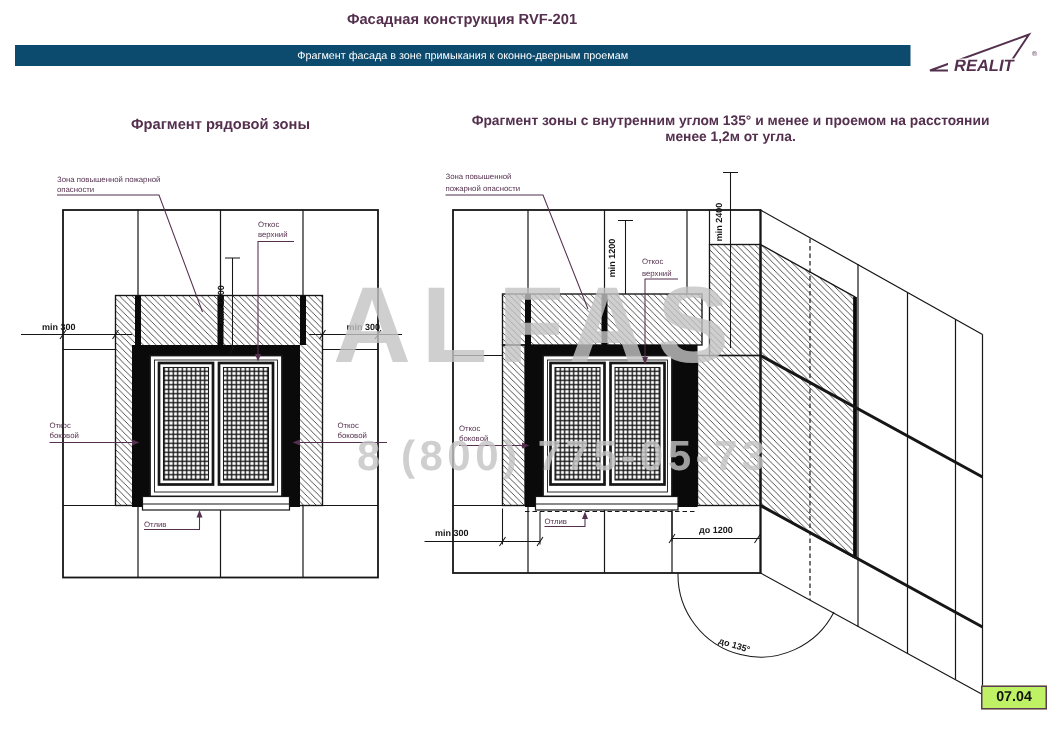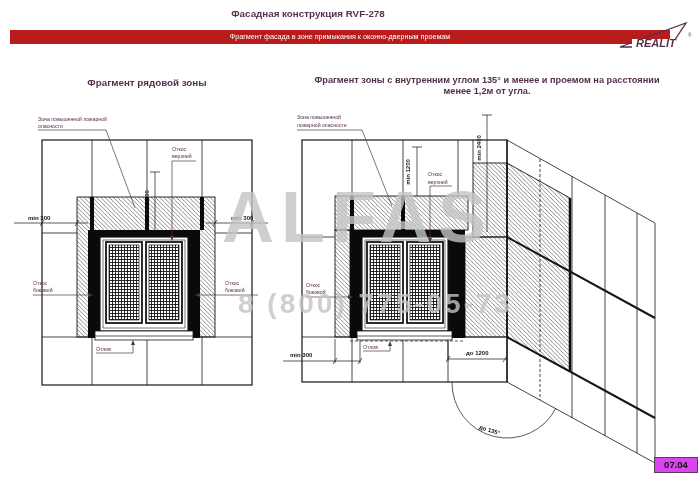--- a/index.html
+++ b/index.html
@@ -1,24 +1,24 @@
 <!DOCTYPE html>
 <html><head>
 <meta charset="utf-8">
 <style>
   html,body{margin:0;padding:0;background:#e8e8e8;}
   .sheet{position:relative;width:700px;height:498px;background:#ffffff;
          font-family:"Liberation Sans",sans-serif;overflow:hidden;}
   .hdr-title{position:absolute;top:8px;left:0;width:616px;text-align:center;
              font-size:9.8px;font-weight:bold;color:#54304e;z-index:3;}
-  .hdr-bar{position:absolute;top:30px;left:10px;width:660px;height:14px;background:#b91c1c;
+  .hdr-bar{position:absolute;top:30px;left:10px;width:597px;height:14px;background:#0c4a6e;
            color:#fff;font-size:7.2px;line-height:14px;text-align:center;z-index:3;}
   .logo{position:absolute;top:18px;left:612px;width:88px;height:34px;z-index:3;}
   .footer-box{position:absolute;left:654px;top:457px;width:44px;height:16px;
-              background:#d946ef;border:1.5px solid #5c3a55;box-sizing:border-box;
+              background:#bef264;border:1.5px solid #5c3a55;box-sizing:border-box;
               text-align:center;font-size:9.5px;font-weight:bold;color:#121212;line-height:13px;z-index:3;}
   .wm{position:absolute;z-index:2;pointer-events:none;color:#c4c4c4;opacity:.8;
       font-weight:bold;white-space:nowrap;}
   .wm1{left:222px;top:176px;font-size:72px;letter-spacing:7px;}
   .wm2{left:238px;top:254px;font-size:28px;letter-spacing:3px;margin-top:34px;}
   svg.draw{position:absolute;left:0;top:0;z-index:1;}
   .ln{stroke:#161616;stroke-width:0.8;fill:none}
   .ln-thick{stroke:#161616;stroke-width:1.2;fill:none}
   .ln-bold{stroke:#161616;stroke-width:2;fill:none}
   .dash{stroke-dasharray:3,2}
@@ -30,21 +30,21 @@
   .ttl{font:bold 9.8px "Liberation Sans",sans-serif;fill:#54304e}
   .ttl2{font:bold 9.2px "Liberation Sans",sans-serif;fill:#54304e}
   .logo-txt{font:italic bold 11px "Liberation Sans",sans-serif;fill:#54304e}
   .logo-reg{font:4.5px "Liberation Sans",sans-serif;fill:#54304e}
 </style>
 </head>
 <body>
 
 <div class="sheet">
 
-  <div class="hdr-title">Фасадная конструкция RVF-278</div>
+  <div class="hdr-title">Фасадная конструкция RVF-201</div>
   <div class="hdr-bar">Фрагмент фасада в зоне примыкания к оконно-дверным проемам</div>
 
   <svg class="logo" viewBox="0 0 88 34">
     <path d="M8,29 L74,5 L58,29 Z" fill="none" stroke="#54304e" stroke-width="1.3"></path>
     <rect x="20" y="21" width="52" height="9" fill="#ffffff" stroke="none"></rect>
     <text x="24" y="29" class="logo-txt">REALIT</text>
     <text x="76" y="19" class="logo-reg">®</text>
   </svg>
 
   <svg class="draw" width="700" height="498" viewBox="0 0 700 498">

